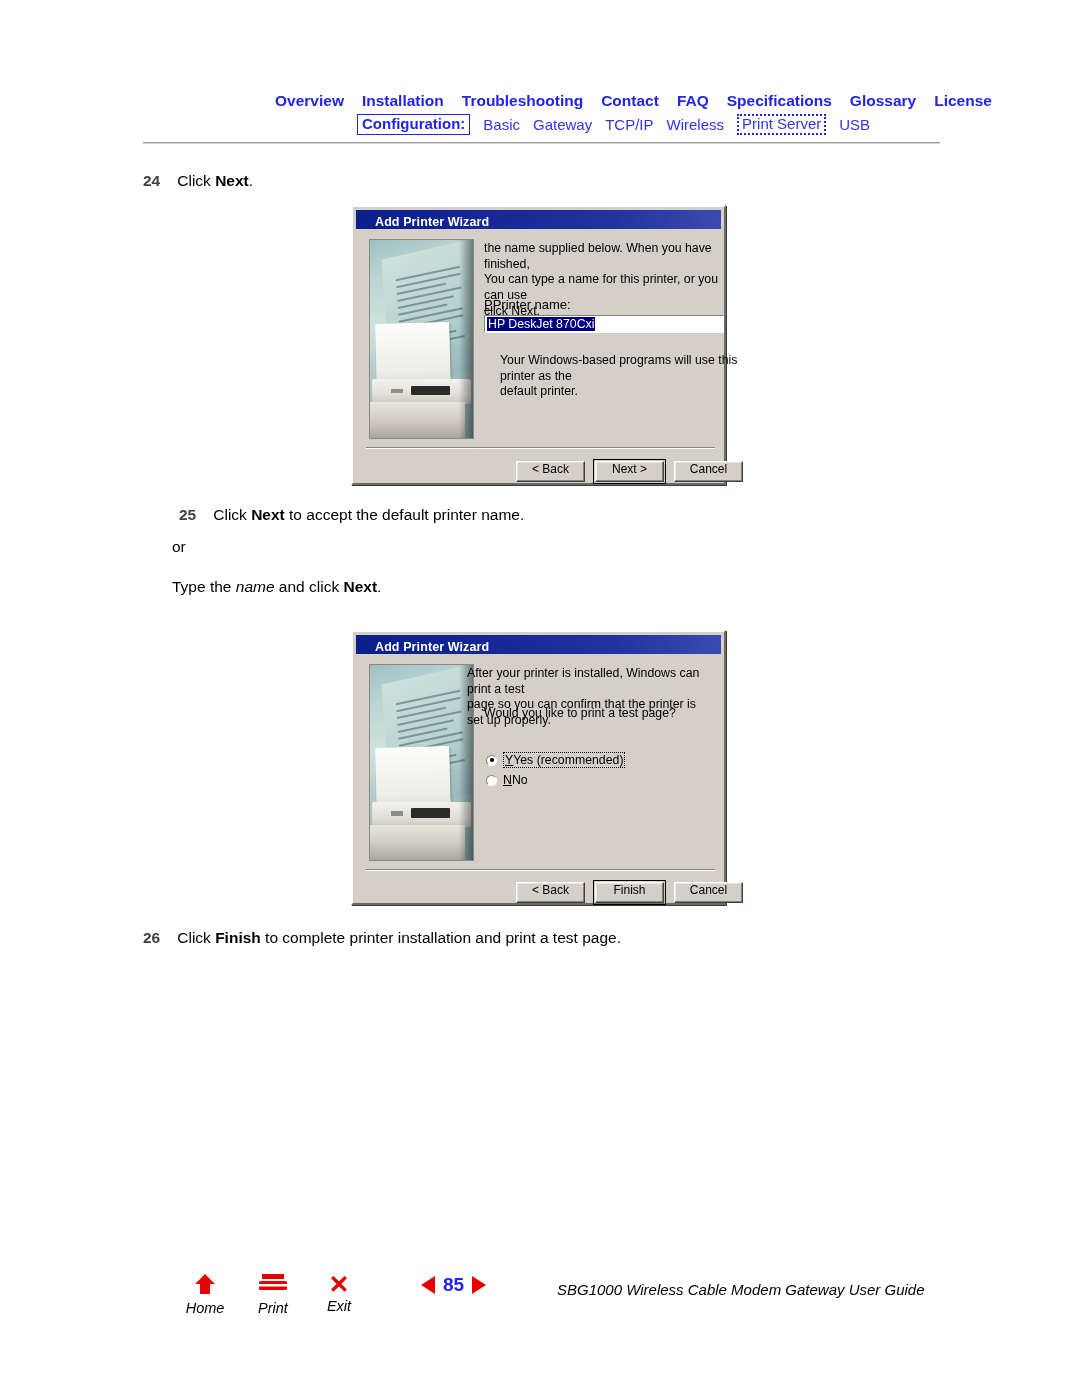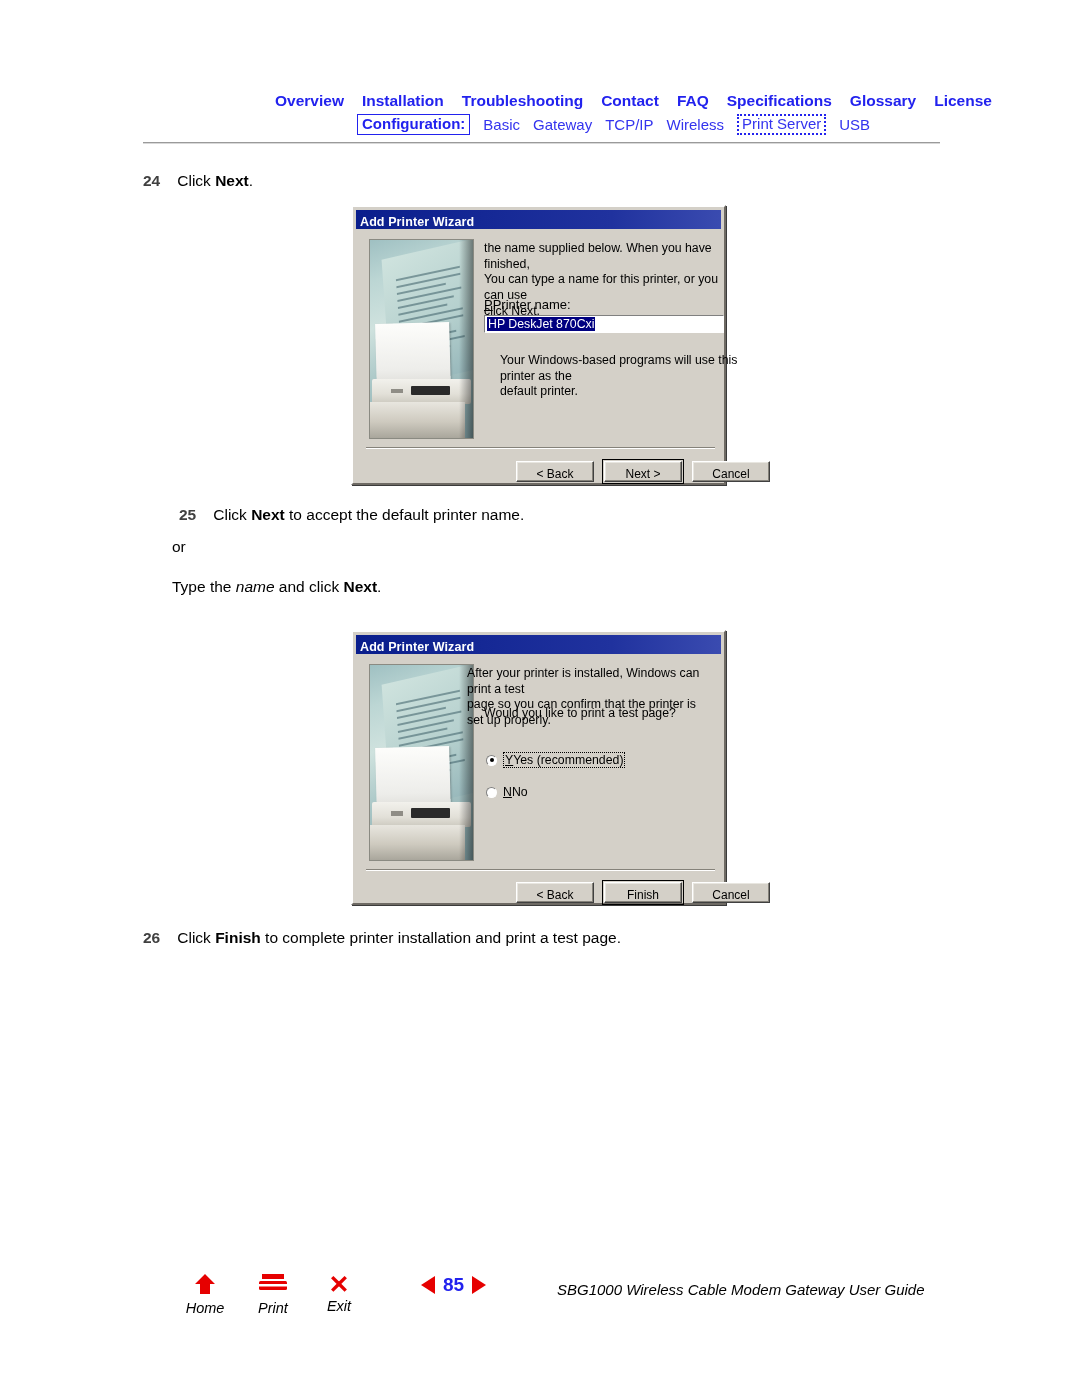--- a/index.html
+++ b/index.html
@@ -73,21 +73,21 @@
     border-left: 2px solid #ffffff;
     border-right: 2px solid #6e6a64;
     border-bottom: 2px solid #6e6a64;
     box-shadow: 1px 1px 0 #3b3b3b;
     font-family: "Liberation Sans", sans-serif;
   }
   .dlg-title {
     position: absolute; left: 3px; top: 3px; right: 3px; height: 24px;
     background: linear-gradient(to right, #0a1e8c 0%, #20329e 70%, #3a4bb0 100%);
     color: #fff; font-size: 12.5px; font-weight: bold;
-    display: flex; align-items: center; padding-left: 4px;
+    display: flex; align-items: center; padding-left: 19px;
     letter-spacing: 0.1px;
   }
   .dlg-body { position: absolute; left: 3px; right: 3px; top: 22px; bottom: 3px; background: #d4d0c8; }
 
   
   .wiz-photo {
     position: absolute;
     border: 1px solid #8a8a82;
     overflow: hidden;
     background: #bcd2d2;
@@ -148,27 +148,27 @@
     font-size: 12.3px; color: #000;
   }
   .sel-text { background: #000080; color: #ffffff; padding: 0 1px; }
 
   .dlg-sep {
     position: absolute; height: 2px;
     background: linear-gradient(to bottom, #85827a 0 1px, #ffffff 1px 2px);
   }
   .btn-row { position: absolute; display: flex; gap: 10px; }
   .w-btn {
-    width: 78px; height: 21px;
+    width: 69px; height: 21px;
     background: #d4d0c8;
     border-top: 1.5px solid #ffffff; border-left: 1.5px solid #ffffff;
     border-right: 1.5px solid #404040; border-bottom: 1.5px solid #404040;
     box-shadow: inset -1px -1px 0 #85827a, inset 1px 1px 0 #e8e6e0;
     font-size: 12px; color: #000;
-    display: flex; align-items: flex-end; justify-content: center;
+    display: flex; align-items: flex-start; justify-content: center;
     font-family: "Liberation Sans", sans-serif;
   }
   .w-btn.default { outline: 1.5px solid #000; outline-offset: 1px; }
 
   .radio-row { position: absolute; display: flex; align-items: center; gap: 6px; font-size: 12.3px; }
   .radio {
     width: 11px; height: 11px; border-radius: 50%;
     background: #fff;
     border-top: 1.2px solid #808080; border-left: 1.2px solid #808080;
     border-right: 1.2px solid #fff; border-bottom: 1.2px solid #fff;
@@ -340,21 +340,21 @@
         <div>After your printer is installed, Windows can print a test</div>
         <div>page so you can confirm that the printer is set up properly.</div>
       </div>
 
       <div class="dlg-text" style="left:128px; top:52px; width:245px;">Would you like to print a test page?</div>
 
       <div class="radio-row" style="left:130px; top:98px;">
         <span class="radio on"></span>
         <span class="focus-dash"><u>Y</u><span style="margin-left:-8px; padding-left:8px;">Yes (recommended)</span></span>
       </div>
-      <div class="radio-row" style="left:130px; top:131px;">
+      <div class="radio-row" style="left:130px; top:119px;">
         <span class="radio"></span>
         <span><u>N</u><span style="margin-left:-8px; padding-left:8px;">No</span></span>
       </div>
 
       <div class="dlg-sep" style="left:10px; top:215px; width:349px;"></div>
 
       <div class="btn-row" style="left:160px; top:228px;">
         <div class="w-btn">
           <span>&lt; Back</span>
         </div>

